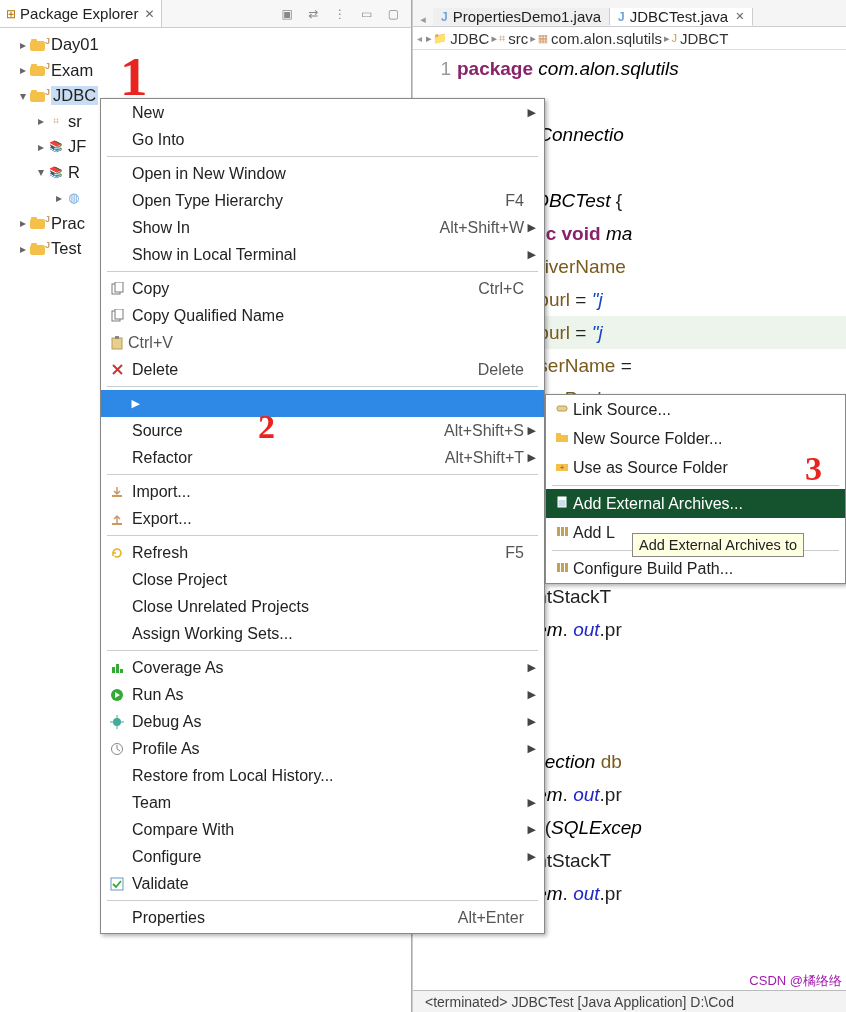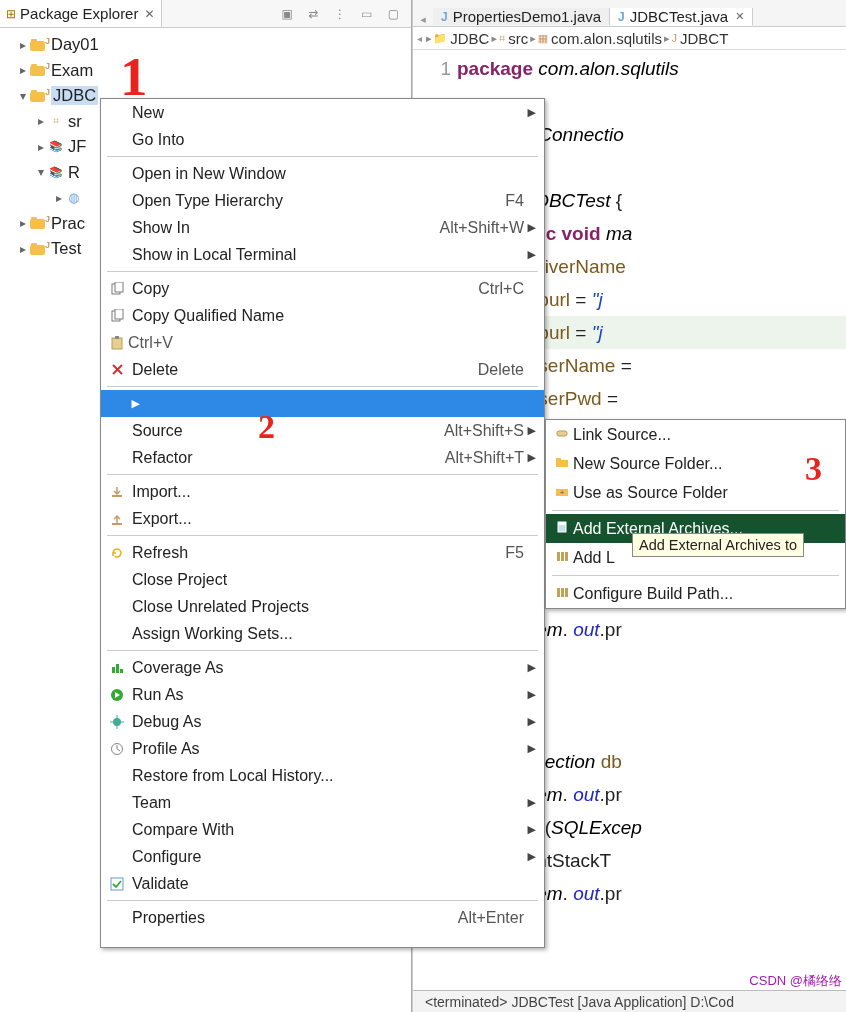--- a/index.html
+++ b/index.html
@@ -25,34 +25,34 @@
   .proj-icon::before{content:"";position:absolute;left:0;top:4px;width:15px;height:10px;background:#f4c04a;border-radius:2px;}
   .proj-icon::after{content:"";position:absolute;left:1px;top:2px;width:6px;height:4px;background:#f4c04a;border-radius:1px 1px 0 0;}
   .proj-icon .j{position:absolute;right:-2px;top:-1px;font-size:9px;font-weight:bold;color:#c96;text-shadow:0 0 2px #fff;}
   .sel-bg { background:#c8ddf3; display:inline-block; padding:0 2px; }
   .src-row { display:flex; align-items:center; }
   .src-icon { width:16px; display:inline-block; text-align:center; font-size:10px; color:#c96; margin-right:4px;}
   .lib-icon { width:16px; display:inline-block; color:#c2a158; text-align:center; margin-right:4px; font-size:11px;}
   .cu-icon { width:16px; display:inline-block; color:#6fa8dc; text-align:center; margin-right:4px; font-size:13px;}
 
   
-  .ctx { position:absolute; left:100px; top:98px; width:445px; background:#fff; border:1px solid #888; box-shadow:2px 2px 4px rgba(0,0,0,0.3); font-size:16px; z-index:10; padding-bottom:16px;}
+  .ctx { position:absolute; left:100px; top:98px; width:445px; background:#fff; border:1px solid #888; box-shadow:2px 2px 4px rgba(0,0,0,0.3); font-size:16px; z-index:10; padding-bottom:2px;}
   .ctx-item { display:flex; align-items:center; height:27px; padding:0 8px 0 5px; cursor:default; }
   .ctx-item.hl { background:#2d89e5; color:#fff; }
   .ctx-icon { width:22px; text-align:center; font-size:13px; color:#777; }
   .ctx-icon svg { display:block; margin:auto; }
   .ctx-label { flex:1; padding-left:4px; }
   .ctx-accel { color:#555; }
   .ctx-item.hl .ctx-accel { color:#fff; }
   .ctx-arrow { width:12px; text-align:right; font-size:11px; color:#444; }
   .ctx-item.hl .ctx-arrow { color:#fff; }
   .ctx-sep { height:1px; background:#ccc; margin:3px 6px; }
 
   
-  .sub { position:absolute; left:545px; top:419px; width:301px; background:#fff; border:1px solid #888; box-shadow:2px 2px 4px rgba(0,0,0,0.3); font-size:16px; z-index:20; }
+  .sub { position:absolute; left:545px; top:394px; width:301px; background:#fff; border:1px solid #888; box-shadow:2px 2px 4px rgba(0,0,0,0.3); font-size:16px; z-index:20; }
   .sub-item { display:flex; align-items:center; height:29px; padding:0 8px 0 5px; }
   .sub-item.hl { background:#14532d; color:#fff; }
   .sub-sep { height:1px; background:#ccc; margin:3px 6px; }
   .sub-icon { width:22px; text-align:center; font-size:12px; color:#888; }
 
   
   .tooltip { position:absolute; left:632px; top:533px; background:#ffffe1; border:1px solid #888; padding:3px 6px; font-size:14.5px; z-index:30; white-space:nowrap; }
 
   
   .right { flex:1; display:flex; flex-direction:column; border-left:1px solid #ccc; }

